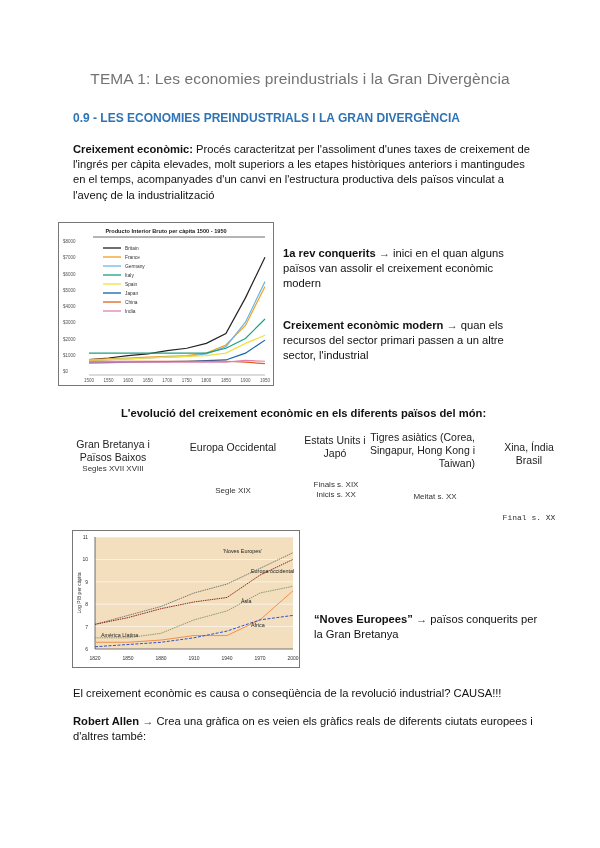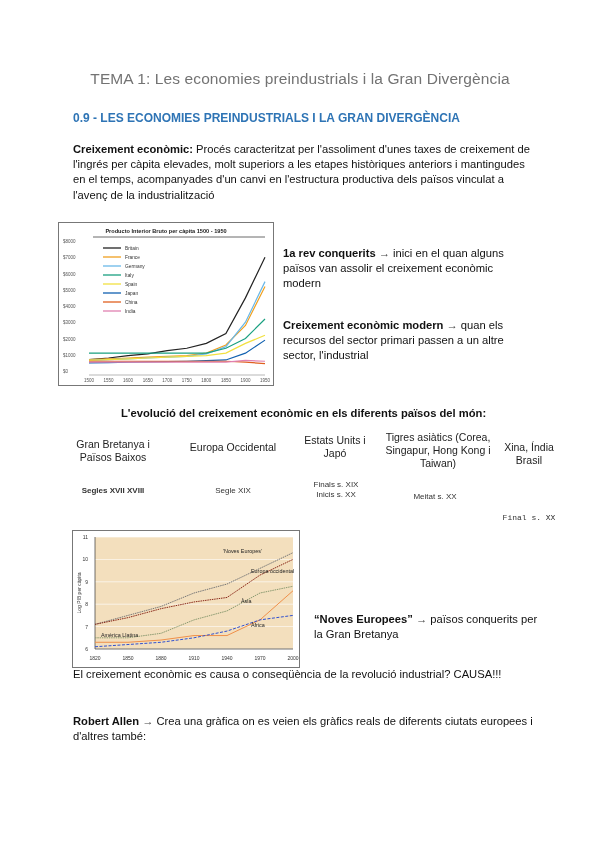--- a/index.html
+++ b/index.html
@@ -81,24 +81,24 @@
 </div>
 <div class="abs para" style="left:283px; top:318px; width:240px;">
   <b>Creixement econòmic modern</b><span class="arrow"> → </span><span>quan els recursos del sector primari passen a un altre sector, l'industrial</span>
 </div>
 
 <div class="abs para" style="left:73px; top:406px; font-weight:bold;padding-left:48px;">L'evolució del creixement econòmic en els diferents països del món:</div>
 
 <div class="tl-col" style="left:68px; top:438px; width:90px;">Gran Bretanya i Països Baixos</div>
 <div class="tl-col" style="left:178px; top:441px; width:110px;">Europa Occidental</div>
 <div class="tl-col" style="left:300px; top:434px; width:70px;">Estats Units i Japó</div>
-<div class="tl-col" style="left:378px; top:431px; width:120px;">Tigres asiàtics (Corea, Singapur, Hong Kong i Taiwan)</div>
+<div class="tl-col" style="left:355px; top:431px; width:120px;text-align:right;">Tigres asiàtics (Corea, Singapur, Hong Kong i Taiwan)</div>
 <div class="tl-col" style="left:500px; top:441px; width:58px;">Xina, Índia Brasil</div>
 
-<div class="tl-date" style="left:68px; top:486px; width:90px;font-weight:bold;">Segles XVII XVIII</div>
+<div class="tl-date" style="left:68px; top:464px; width:90px;">Segles XVII XVIII</div>
 <div class="tl-date" style="left:178px; top:486px; width:110px;">Segle XIX</div>
 <div class="tl-date" style="left:310px; top:480px; width:52px;">Finals s. XIX Inicis s. XX</div>
 <div class="tl-date" style="left:375px; top:492px; width:120px;">Meitat s. XX</div>
 <div class="tl-date" style="left:500px; top:513px; width:58px;font-family:Liberation Mono, monospace;">Final s. XX</div>
 
 <div class="abs chart-frame" style="left:72px; top:530px; width:226px; height:136px;">
   <svg id="chart2" width="226" height="136">
       <rect x="22" y="6" width="198" height="112" fill="#f3dfbd"></rect>
       <line x1="22" y1="118" x2="220" y2="118" stroke="#ffffff" stroke-width="0.8" opacity="0.8"></line>
       <text x="15" y="120" text-anchor="end" font-size="5" fill="#333">6</text>
@@ -132,17 +132,17 @@
       <text x="168" y="72" font-size="5.4" fill="#222">Àsia</text>
       <polyline points="22,115.76 55,113.52 88,111.28 121,106.8 154,100.08 187,88.88000000000001 220,84.4" fill="none" stroke="#3050d0" stroke-width="1" stroke-dasharray="3,1.5"></polyline>
       <text x="178" y="96" font-size="5.4" fill="#222">Àfrica</text>
     </svg>
 </div>
 
 <div class="abs para" style="left:314px; top:612px; width:230px;">
   <b>“Noves Europees”</b><span class="arrow"> → </span><span>països conquerits per la Gran Bretanya</span>
 </div>
 
-<div class="abs para" style="left:73px; top:667px; width:470px;">El creixement econòmic es causa o conseqüència de la revolució industrial? CAUSA!!!</div>
+<div class="abs para" style="left:73px; top:686px; width:470px;">El creixement econòmic es causa o conseqüència de la revolució industrial? CAUSA!!!</div>
 
 <div class="abs para" style="left:73px; top:714px; width:465px;">
   <b>Robert Allen</b><span class="arrow"> → </span><span>Crea una gràfica on es veien els gràfics reals de diferents ciutats europees i d'altres també:</span>
 </div>
 
 </body></html>

